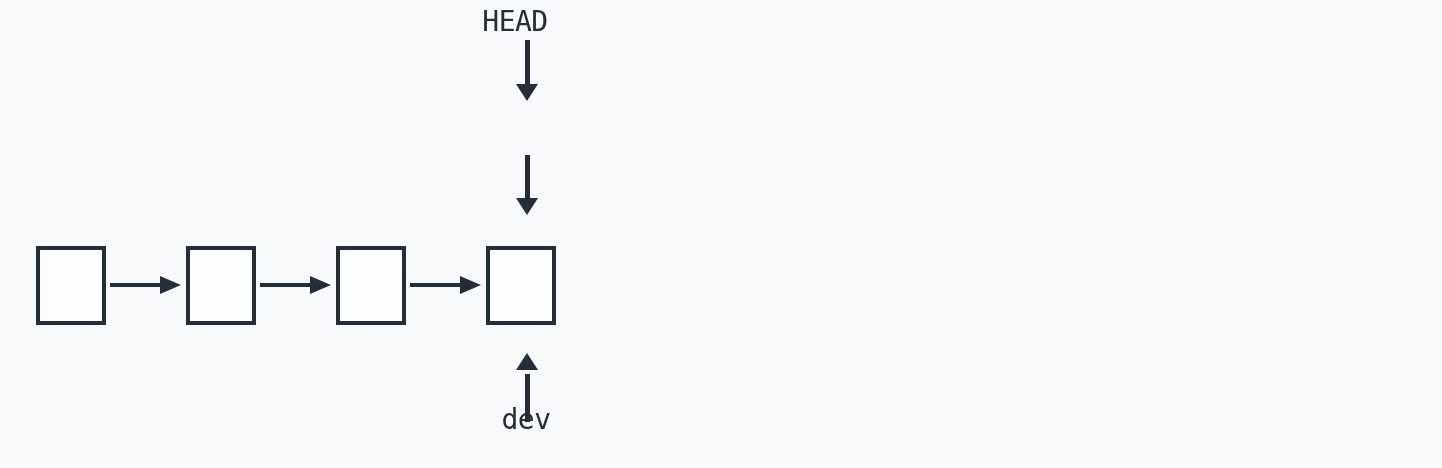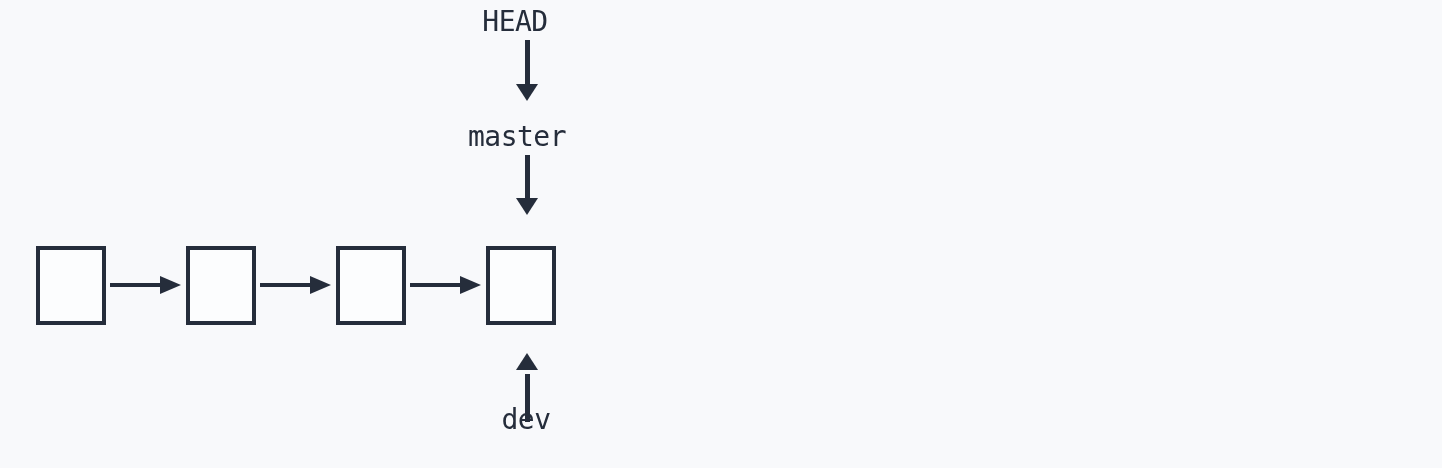--- a/index.html
+++ b/index.html
@@ -78,21 +78,20 @@
 </style>
 </head>
 <body>
 
 <div class="canvas">
 
   <div class="glabel head">HEAD</div>
   <div class="vline head-line"></div>
   <div class="vhead-down to-master"></div>
 
-  <div class="glabel master">master</div>
   <div class="vline master-line"></div>
   <div class="vhead-down to-commit"></div>
 
   <div class="commit-row">
     <div class="commit-node"></div>
     <div class="edge">
       <div class="hline"></div>
       <div class="hhead"></div>
     </div>
     <div class="commit-node"></div>

